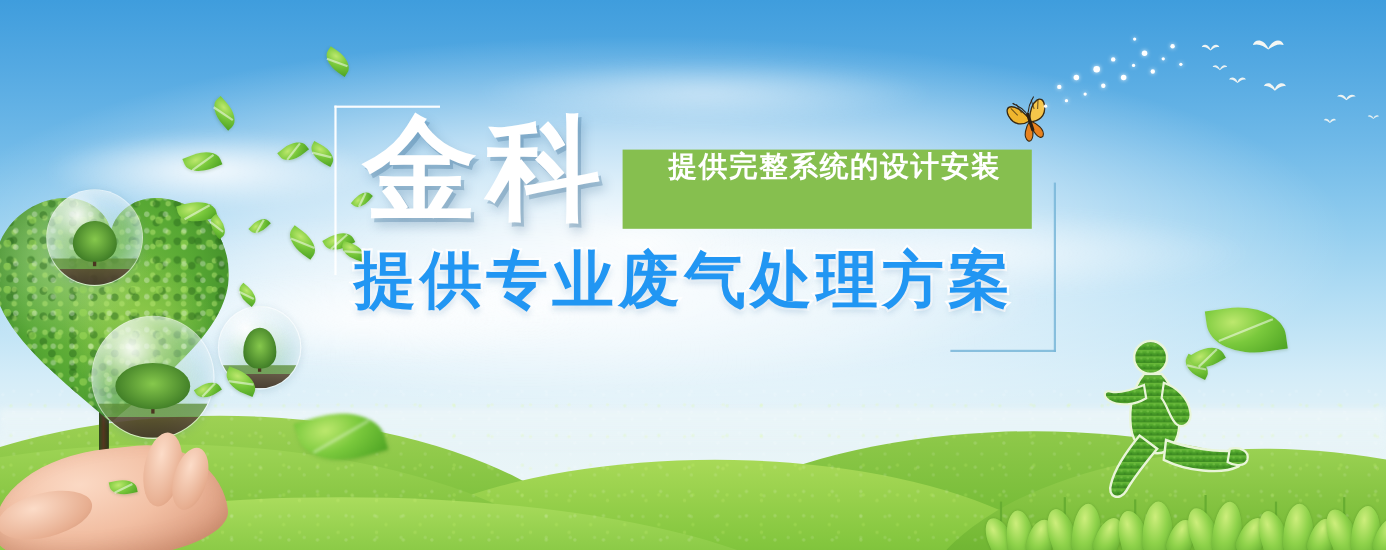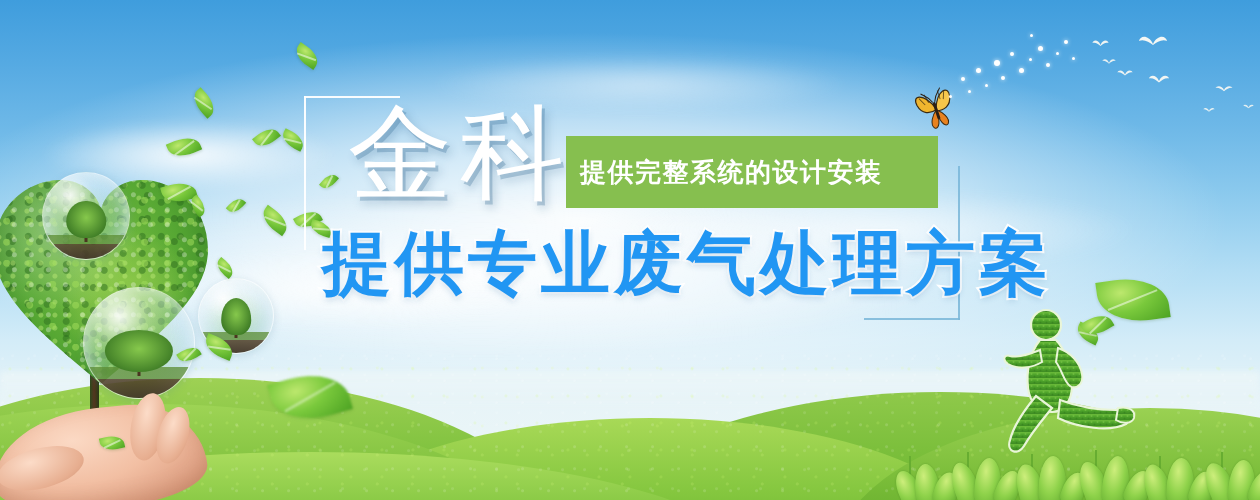--- a/index.html
+++ b/index.html
@@ -198,44 +198,44 @@
     position:absolute;left:304px;top:96px;width:656px;height:224px;
     pointer-events:none;
   }
   .frame .br{position:absolute;background:#ffffff;opacity:.95;}
   .frame .tl-h{left:0;top:0;width:96px;height:2px;}
   .frame .tl-v{left:0;top:0;width:2px;height:154px;}
   .frame .br-h{right:0;bottom:0;width:96px;height:2px;background:#79b6d8;opacity:.85;}
   .frame .br-v{right:0;bottom:0;width:2px;height:154px;background:#79b6d8;opacity:.85;}
 
   .logo-text{
-    position:absolute;left:348px;top:96px;
-    font-size:104px;line-height:1.1;font-weight:normal;
+    position:absolute;left:330px;top:96px;
+    font-size:104px;line-height:1.1;font-weight:bold;
     letter-spacing:8px;
     color:#ffffff;
     text-shadow:
       3px 4px 0 rgba(55,110,150,.30),
       5px 7px 10px rgba(40,90,130,.26);
     white-space:nowrap;
   }
 
   .green-box{
     position:absolute;left:566px;top:136px;width:372px;height:72px;
     background:#86bf4f;
-    display:flex;flex-direction:column;justify-content:center;
+    display:flex;flex-direction:row;justify-content:center;
     padding:0 0 0 14px;box-sizing:border-box;
   }
   .green-box .gline{
     font-size:26px;line-height:33px;font-weight:bold;
     color:#ffffff;letter-spacing:1.5px;white-space:nowrap;
   }
 
   .headline{
     position:absolute;left:322px;top:226px;
-    font-size:69px;line-height:1.08;font-weight:bold;
+    font-size:56px;line-height:1.08;font-weight:bold;
     letter-spacing:4px;white-space:nowrap;
     color:#2196f3;
     -webkit-text-stroke:4px #ffffff;
     paint-order:stroke fill;
     text-shadow:0 3px 6px rgba(60,120,170,.22);
   }
 
   
   .butterfly{position:absolute;left:912px;top:82px;width:46px;height:48px;}
   .spark{

